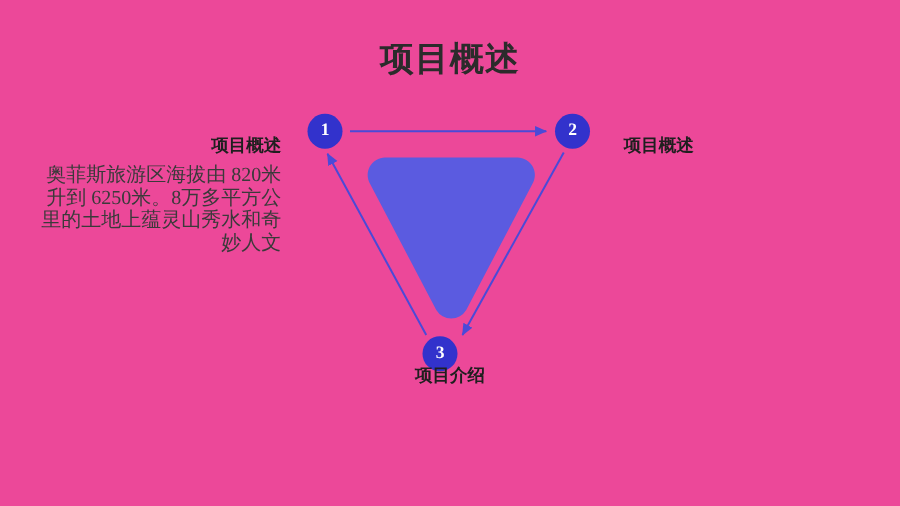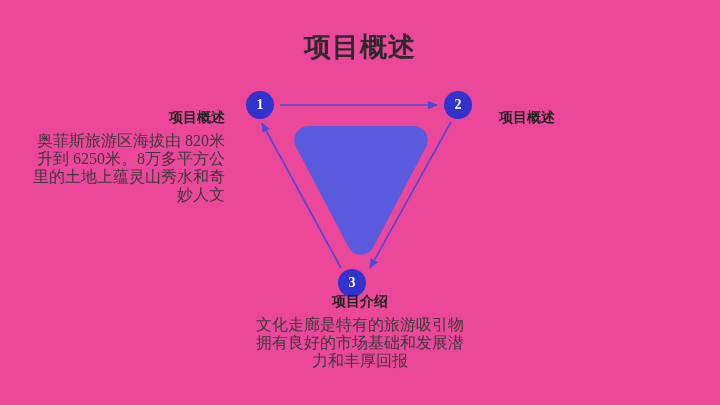--- a/index.html
+++ b/index.html
@@ -149,16 +149,15 @@
     <p class="block-heading">项目概述</p>
     <p class="block-body">奥菲斯旅游区海拔由 820米升到 6250米。8万多平方公里的土地上蕴灵山秀水和奇妙人文</p>
   </div>
 
   <div id="block-right">
     <p class="block-heading">项目概述</p>
   </div>
 
   <div id="block-bottom">
     <p class="block-heading">项目介绍</p>
-    <p class="block-body">文化走廊是特有的旅游吸引物拥有良好的市场基础和发展潜力和丰厚回报</p>
   </div>
 
 </div>
 
 </body></html>

